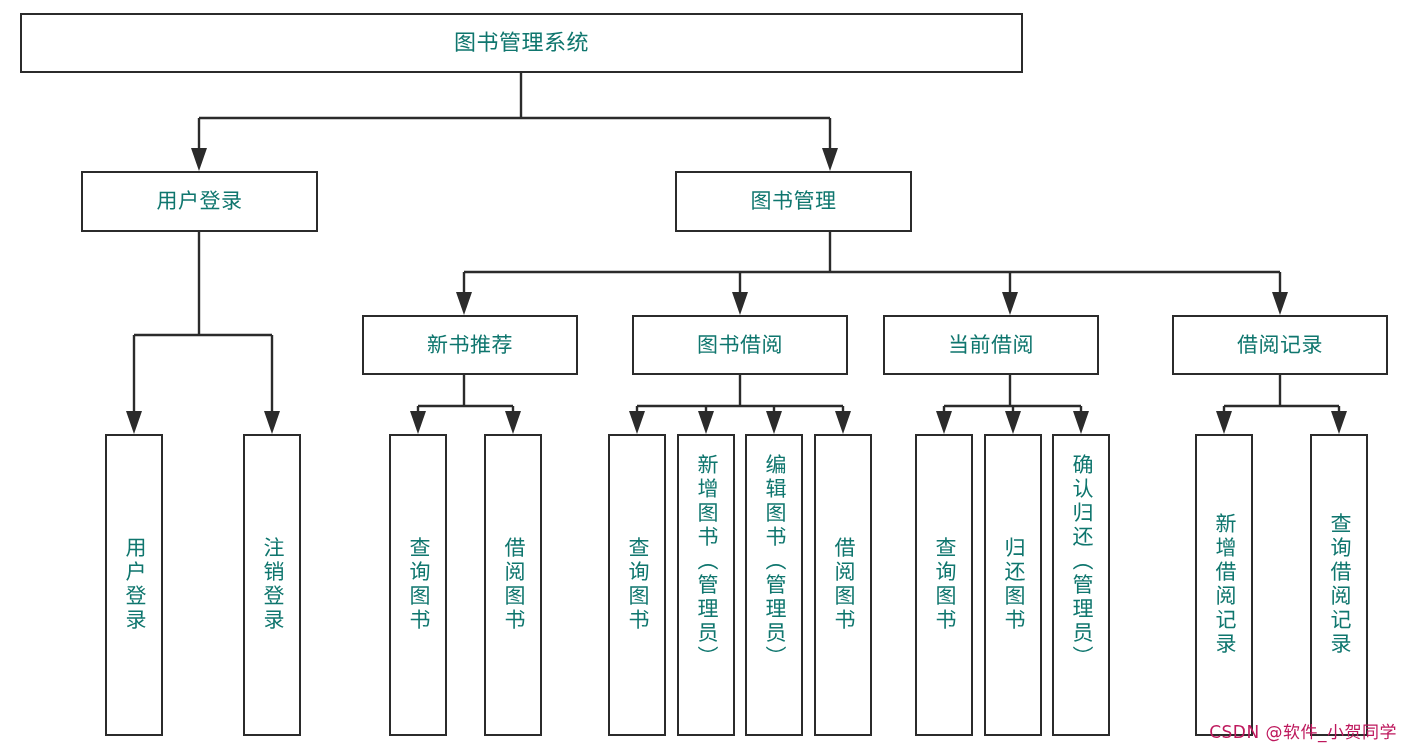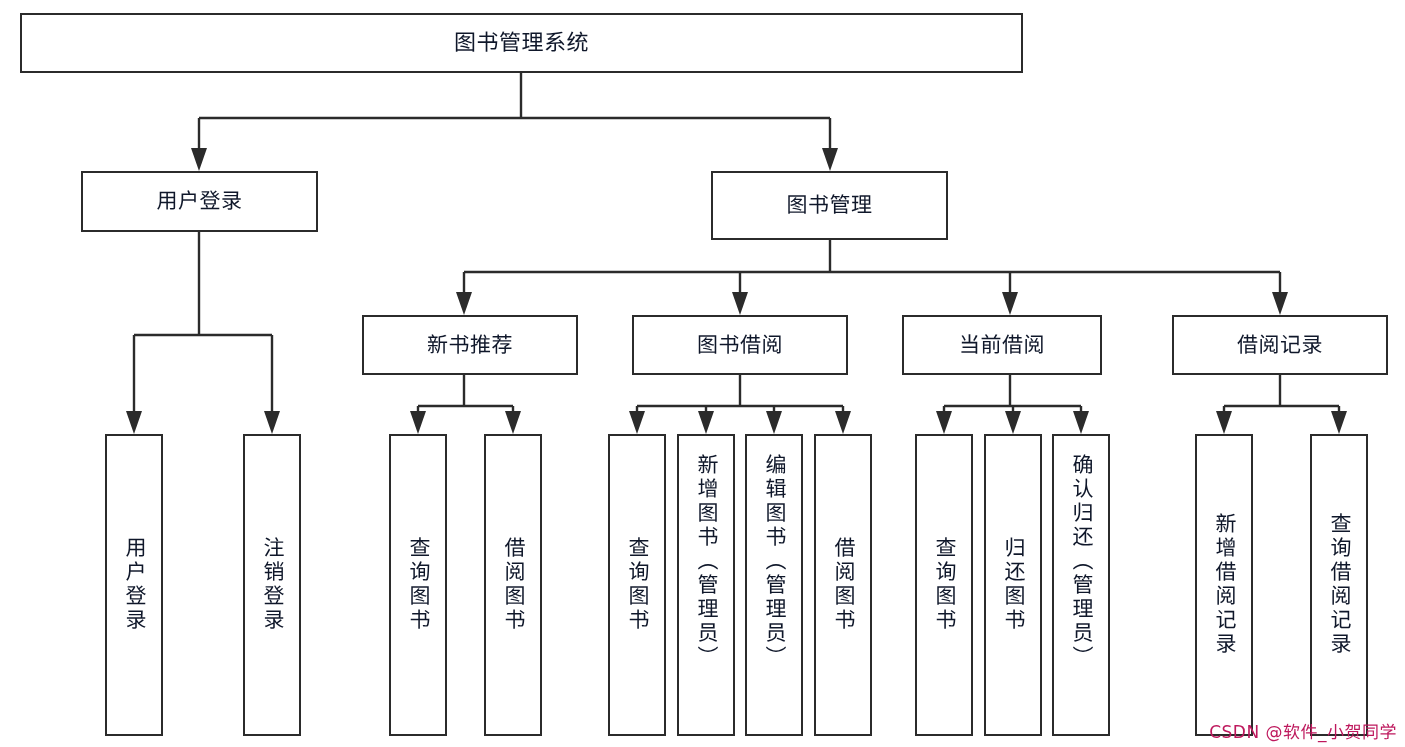--- a/index.html
+++ b/index.html
@@ -38,21 +38,21 @@
   }
   
   .node {
     position: absolute;
     box-sizing: border-box;
     background: #ffffff;
     border: 2.4px solid #2b2b2b;
     display: flex;
     align-items: center;
     justify-content: center;
-    color: #0f172a;
+    color: #0f766e;
   }
   .node .label {
     display: block;
     text-align: center;
     line-height: 1.18;
     white-space: nowrap;
   }
   
   .node.horiz .label {
     font-size: 21px;
@@ -160,31 +160,31 @@
     <polygon class="arrow" points="1339,434 1331,411 1347,411"></polygon>
   </svg>
 
   <div class="node horiz root" style="left:20px; top:13px; width:1003px; height:60px;">
     <span class="label">图书管理系统</span>
   </div>
 
   <div class="node horiz" style="left:81px; top:171px; width:237px; height:61px;">
     <span class="label">用户登录</span>
   </div>
-  <div class="node horiz" style="left:711px; top:171px; width:237px; height:69px;">
+  <div class="node horiz" style="left:675px; top:171px; width:237px; height:61px;">
     <span class="label">图书管理</span>
   </div>
 
   <div class="node horiz" style="left:632px; top:315px; width:216px; height:60px;">
     <span class="label">图书借阅</span>
   </div>
   <div class="node horiz" style="left:362px; top:315px; width:216px; height:60px;">
     <span class="label">新书推荐</span>
   </div>
-  <div class="node horiz" style="left:902px; top:315px; width:200px; height:60px;">
+  <div class="node horiz" style="left:883px; top:315px; width:216px; height:60px;">
     <span class="label">当前借阅</span>
   </div>
   <div class="node horiz" style="left:1172px; top:315px; width:216px; height:60px;align-items:center;">
     <span class="label">借阅记录</span>
   </div>
 
   <div class="node vert center-text" style="left:105px; top:434px; width:58px; height:302px;">
     <span class="label">用户登录</span>
   </div>
   <div class="node vert center-text" style="left:243px; top:434px; width:58px; height:302px;">

